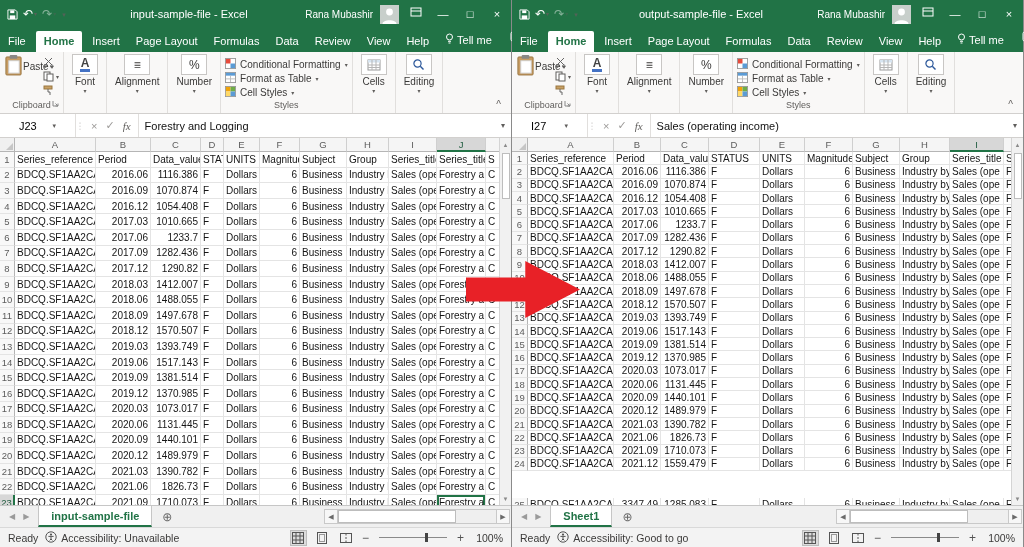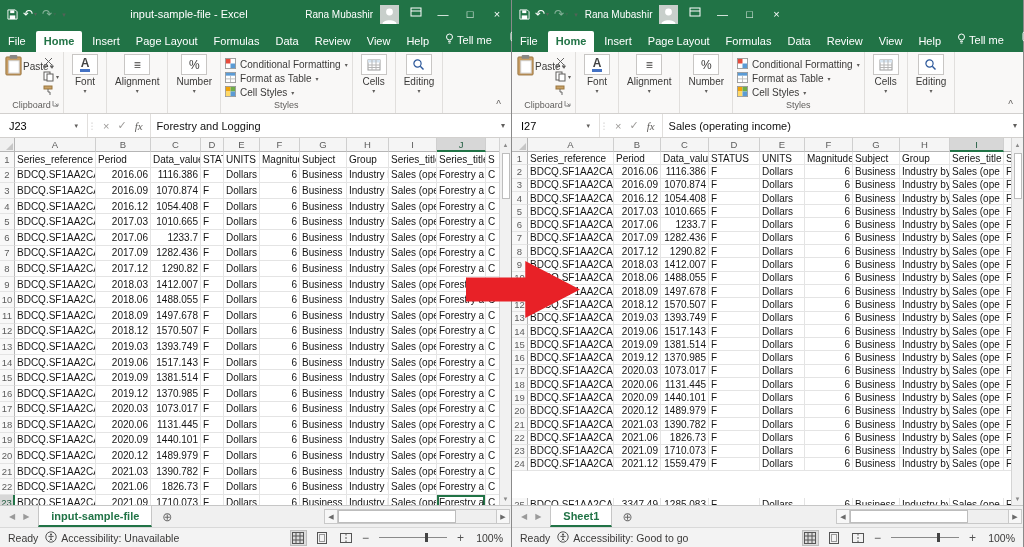--- a/index.html
+++ b/index.html
@@ -38,21 +38,21 @@
   .mini{display:flex;align-items:center;gap:2px;height:11px}
   .collbtn{display:flex;flex-direction:column;align-items:center;font-size:10px;padding:0 4px}
   .cbox{width:26px;height:21px;border:1px solid #c8c6c4;background:#fff;display:flex;align-items:center;justify-content:center;font-size:12px;margin-bottom:1px}
   .fonticon{font-weight:bold;color:#444;border-bottom:3px solid #4472c4;line-height:11px;padding:0 1px}
   .stylecol{flex-direction:column;align-items:flex-start;gap:1px;padding-top:3px}
   .stylerow{display:flex;align-items:center;gap:4px;height:13px;font-size:10px;white-space:nowrap}
   .rlast{flex:1;border-right:none}
   .collapsechev{position:absolute;right:6px;bottom:2px;color:#605e5c;font-size:10px}
   
   .fxbar{height:24px;display:flex;align-items:stretch;background:#fff;border-bottom:1px solid #d2d0ce;flex:none}
-  .namebox{width:88px;display:flex;align-items:center;justify-content:space-between;font-size:11px;padding:0 9px;border-right:1px solid #e1dfdd}
+  .namebox{width:76px;display:flex;align-items:center;justify-content:space-between;font-size:11px;padding:0 19px;border-right:1px solid #e1dfdd}
   .namebox .chev{font-size:7px}
   .fxsep{width:8px;display:flex;align-items:center;justify-content:center;color:#c8c6c4;font-size:9px}
   .fxbtns{display:flex;align-items:center;gap:8px;padding:0 7px;color:#9b9997;font-size:11px;border-right:1px solid #e1dfdd}
   .fxbtns .fx{font-style:italic;color:#605e5c;font-family:"Liberation Serif",serif}
   .fxinput{flex:1;display:flex;align-items:center;font-size:11px;padding:0 6px;color:#111;overflow:hidden;white-space:nowrap}
   .fxchev{width:16px;display:flex;align-items:center;justify-content:center;color:#605e5c;font-size:8px}
   
   .grid{flex:1;position:relative;overflow:hidden;background:#fff}
   .gcolh{display:flex;height:14px;flex:none}
   .gcorner{flex:none;background:#f0f0f0;border-right:1px solid #b5b5b5;border-bottom:1px solid #b5b5b5;position:relative}
@@ -723,20 +723,21 @@
               <rect x="3" y="7" width="6" height="4" fill="#fff"></rect>
               <rect x="3.5" y="1.5" width="4.5" height="3" fill="#fff"></rect>
             </svg>
           </span>
       <span class="qbtn">↶<span class="chev">▾</span></span>
       <span class="qbtn dim">↷<span class="chev">▾</span></span>
       <span class="qbtn">
             <span class="chev" style="font-size:7px">▾</span>
           </span>
     </div>
+    <div class="wtitle">output-sample-file - Excel</div>
     <div class="userarea">
       <span class="uname">Rana Mubashir</span>
       <span class="avatar">
             <svg width="19" height="19" viewBox="0 0 19 19">
               <circle cx="9.5" cy="7" r="3.4" fill="#fff"></circle>
               <path d="M2.5 19c0-5 14-5 14 0z" fill="#fff"></path>
             </svg>
           </span>
       <span class="wbtn"><svg width="12" height="12" viewBox="0 0 12 12">
               <rect x="1" y="2" width="10" height="8" fill="none" stroke="#fff"></rect>

